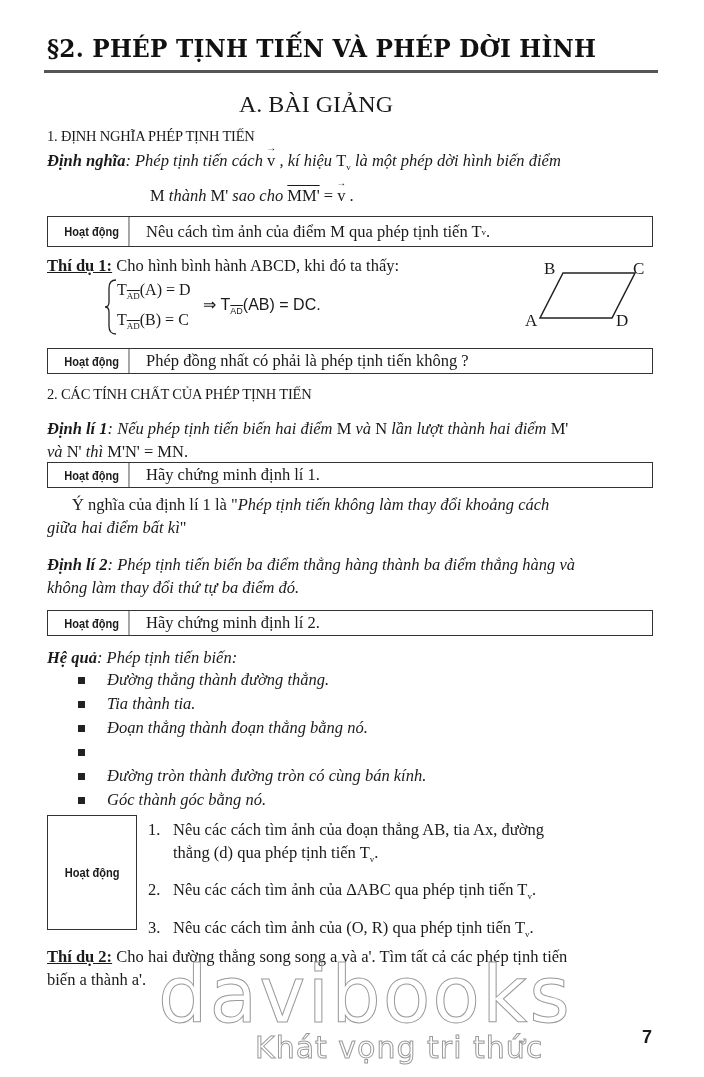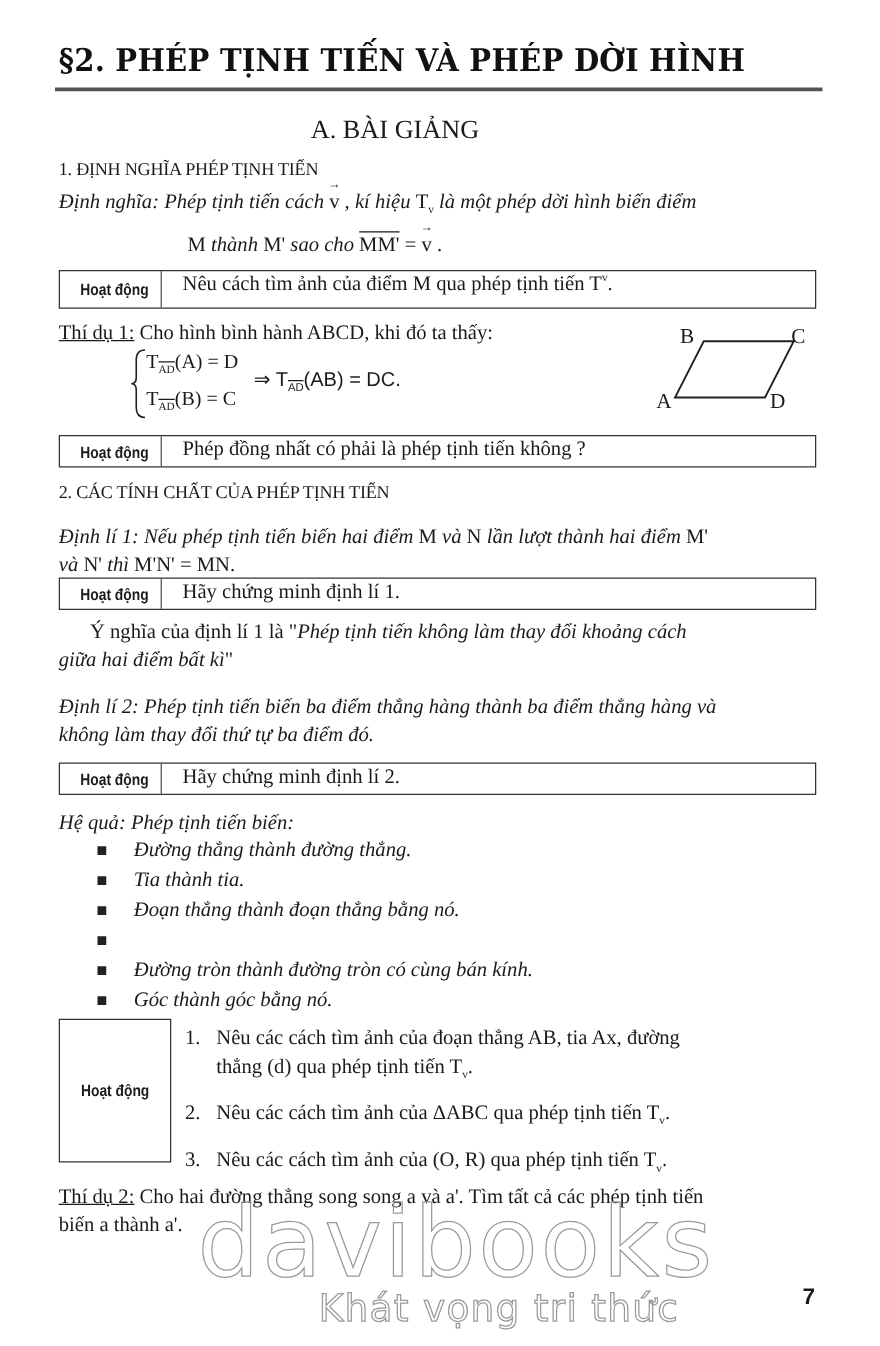--- a/index.html
+++ b/index.html
@@ -8,36 +8,36 @@
     font-family: "Liberation Serif", "DejaVu Serif", serif; color: #1a1a1a;
     overflow: hidden;
   }
   .abs { position: absolute; }
   .title {
     left: 47px; top: 34px; font-family: "DejaVu Serif", serif; font-weight: 900;
     font-size: 25px; letter-spacing: 0.2px; color: #111; white-space: nowrap;
     transform: scaleX(0.93); transform-origin: left top;
   }
   .title-rule { left: 44px; top: 70px; width: 614px; height: 3px; background: #555; }
-  .section-a { left: 0; width: 632px; top: 91px; text-align: center; font-size: 21px; }
+  .section-a { left: 0; width: 632px; top: 91px; text-align: center; font-size: 24px; }
   .h-small { font-size: 14.5px; letter-spacing: -0.2px; }
   .text { font-size: 16.5px; line-height: 23px; }
   .ital { font-style: italic; }
-  .bold { font-weight: normal; text-align: right; }
+  .bold { font-weight: bold; text-align: right; }
   .ul { text-decoration: underline; }
   .box {
     position: absolute; left: 47px; width: 604px; border: 1.5px solid #333;
     display: flex; align-items: stretch; background: #fff;
   }
   .box .lab {
     width: 87px; border-right: 1.5px solid #333; display: flex; align-items: center;
     justify-content: center; font-family: "Liberation Sans", "DejaVu Sans", sans-serif;
     font-weight: bold; font-size: 13px; transform: scaleX(0.85);
   }
-  .box .cnt { padding-left: 10px; font-size: 16.5px; display: flex; }
+  .box .cnt { padding-left: 10px; font-size: 16.5px; display: flex; align-items: center; }
   .arrow-over { position: relative; display: inline-block; }
   .arrow-over::before {
     content: "→"; position: absolute; left: 50%; top: -13px; font-size: 10px;
     transform: translateX(-50%);
   }
   .overline { text-decoration: overline; }
   sub.v { font-size: 9px; }
   .bullet-list { left: 78px; top: 668px; font-family: Liberation Serif, serif; }
   .bullet-item { display: flex; align-items: center; height: 24px; font-size: 16.5px; font-style: italic; }
   .bullet-item .sq { width: 7px; height: 7px; background: #222; margin-right: 22px; }

